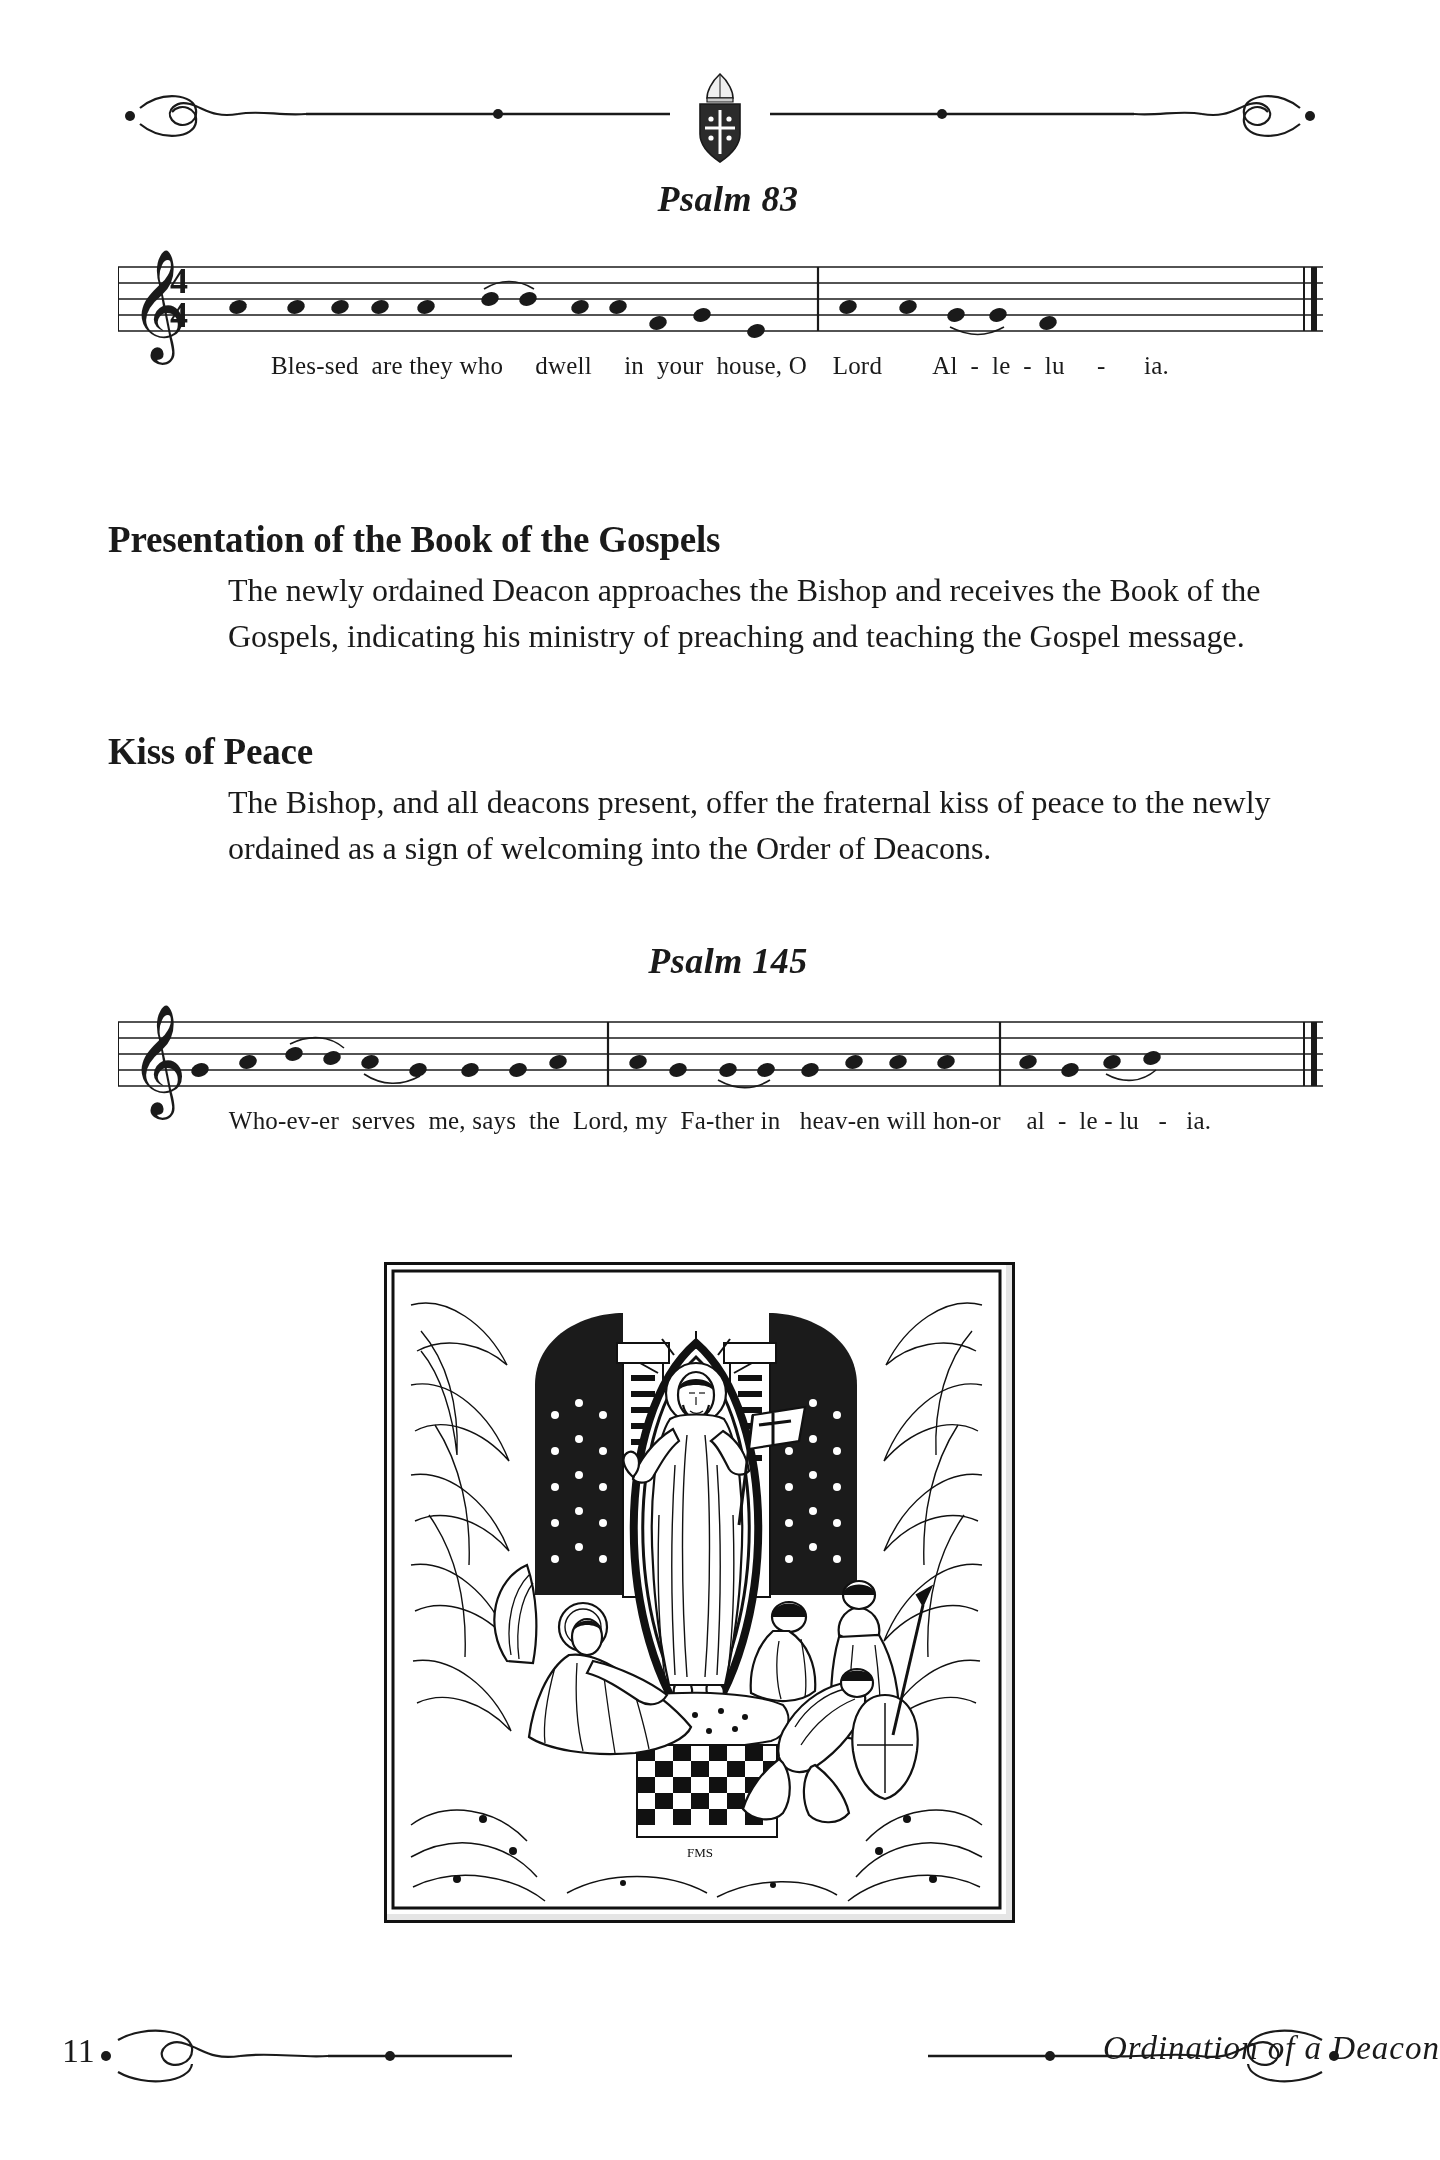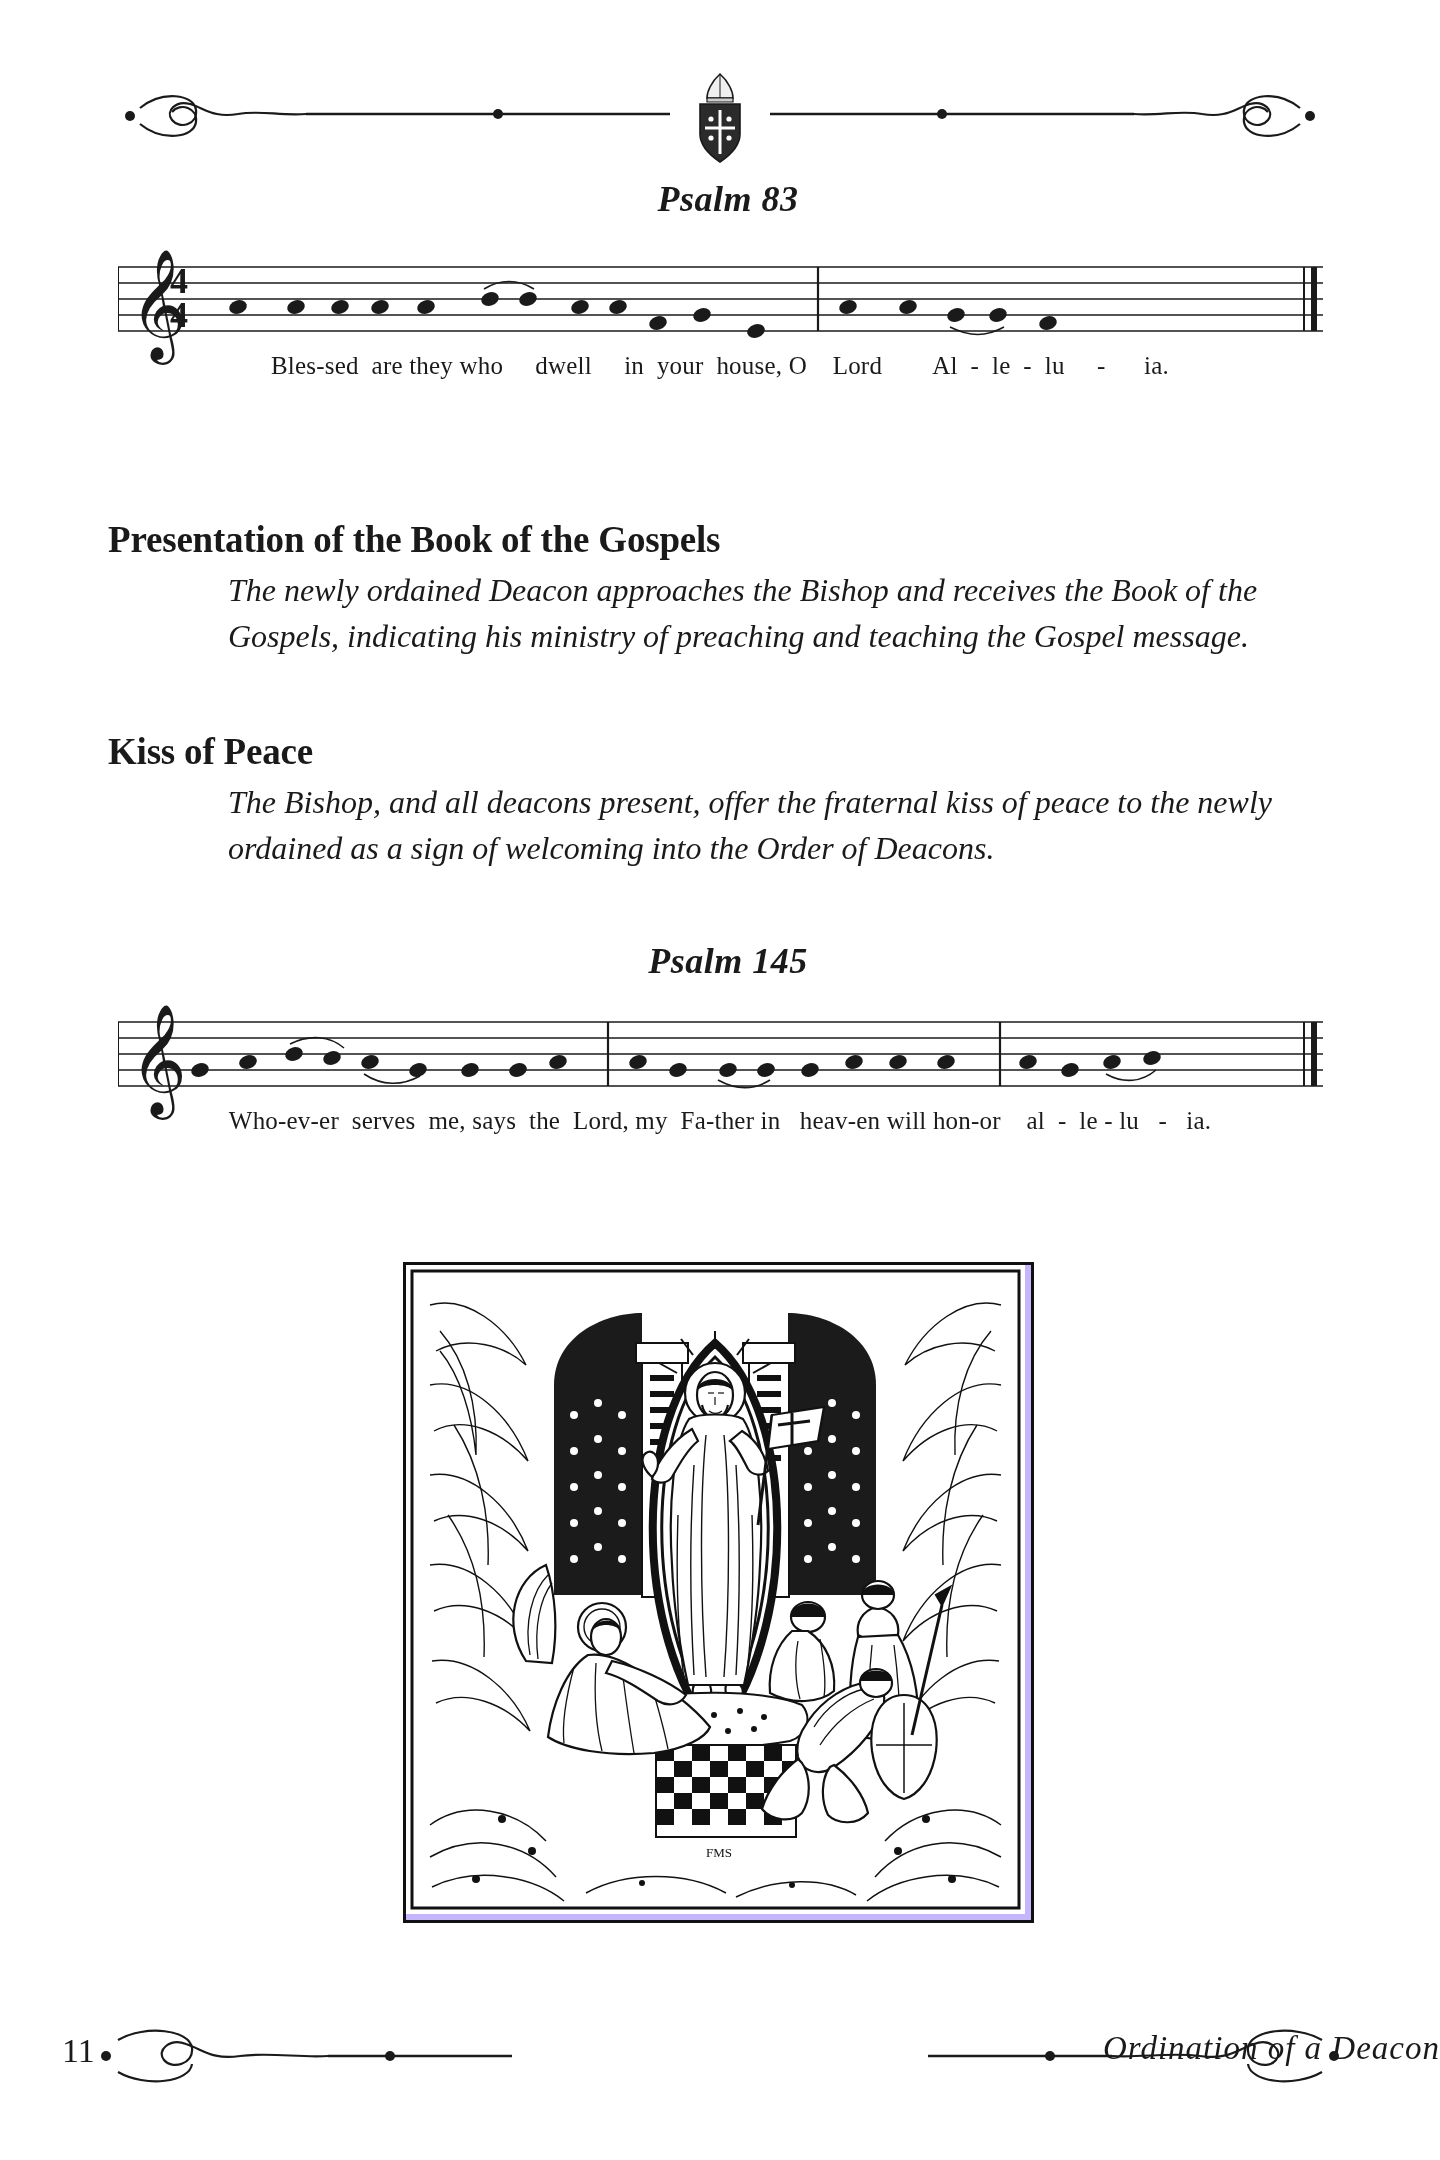--- a/index.html
+++ b/index.html
@@ -80,35 +80,34 @@
 
   .sec-head {
     font-family: "Liberation Serif", serif;
     font-weight: bold;
     font-size: 37px;
     margin: 0 0 6px 0;
     letter-spacing: -0.2px;
   }
   .sec-body {
     margin: 0 0 0 120px;
-    font-style: italic;
     font-size: 32px;
     line-height: 1.45;
     width: 1090px;
   }
 
   
   .illustration {
     position: absolute;
-    left: 403px;
+    left: 384px;
     top: 1262px;
     width: 625px;
     height: 655px;
     border: 3px solid #111;
-    background: #c4b5fd;
+    background: #e5e5e5;
     overflow: hidden;
   }
   .illustration svg { display: block; }
 
   
   .footer {
     position: absolute;
     left: 60px;
     top: 2010px;
     width: 1320px;

